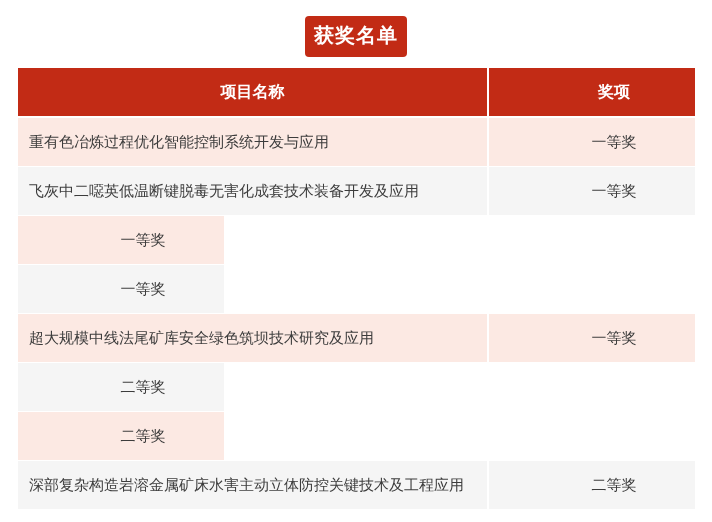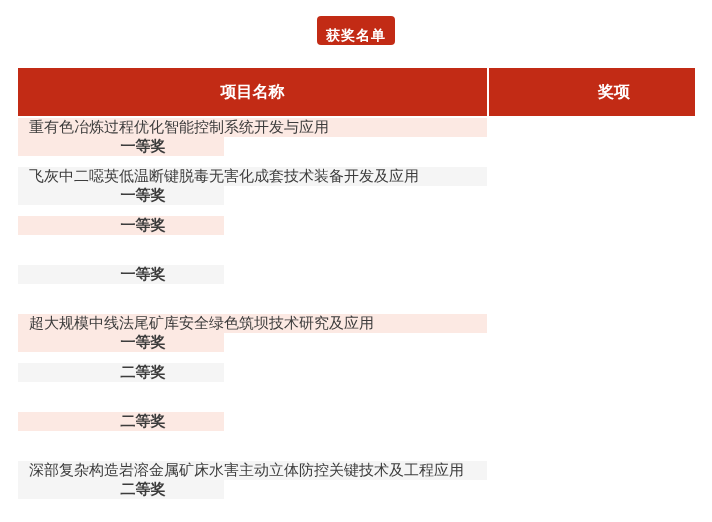--- a/index.html
+++ b/index.html
@@ -16,24 +16,24 @@
     overflow: hidden;
   }
   .badge-wrap {
     display: flex;
     justify-content: center;
     padding-top: 16px;
   }
   .title-badge {
     background: var(--primary-red, #c22b15);
     color: #ffffff;
-    font-size: 14px;
+    font-size: 20px;
     font-weight: bold;
     line-height: 39px;
-    height: 29px;
+    height: 41px;
     padding: 0 9px;
     border-radius: 4px;
     letter-spacing: 1px;
   }
   .awards-table {
     position: absolute;
     left: 18px;
     top: 68px;
     width: 677px;
   }
@@ -58,21 +58,20 @@
     width: 471px;
     border-right: 2px solid #ffffff;
   }
   .cell-award {
     width: 206px;
     padding-left: 44px;
   }
   .t-body .t-row {
     height: 49px;
     border-bottom: 1px solid #ffffff;
-    flex-direction: column;
   }
   .t-body .t-row:last-child {
     border-bottom: none;
     height: 48px;
   }
   .t-body .t-row:nth-child(odd) .cell { background: var(--row-pink, #fce9e3); }
   .t-body .t-row:nth-child(even) .cell { background: var(--row-gray, #f5f5f5); }
   .t-body .cell {
     display: flex;
     align-items: center;
@@ -80,21 +79,20 @@
     font-size: 15px;
   }
   .t-body .cell-project {
     padding-left: 11px;
     padding-right: 8px;
     justify-content: flex-start;
     border-right: 2px solid #ffffff;
   }
   .t-body .cell-award {
     justify-content: center;
-    font-weight: bold;
   }
 </style>
 </head>
 <body>
 
 <div class="page">
 
   <div class="badge-wrap">
     <div class="title-badge">获奖名单</div>
   </div>

